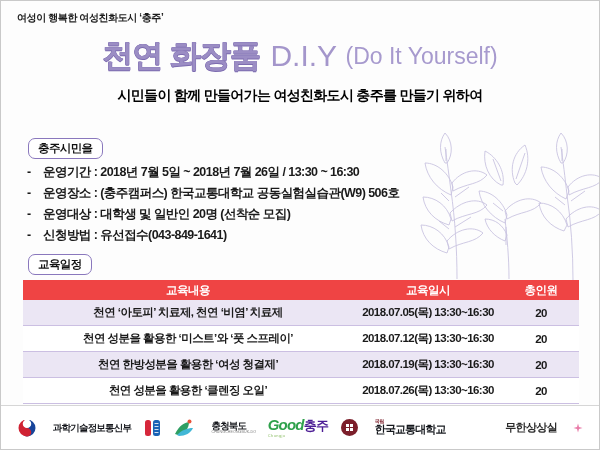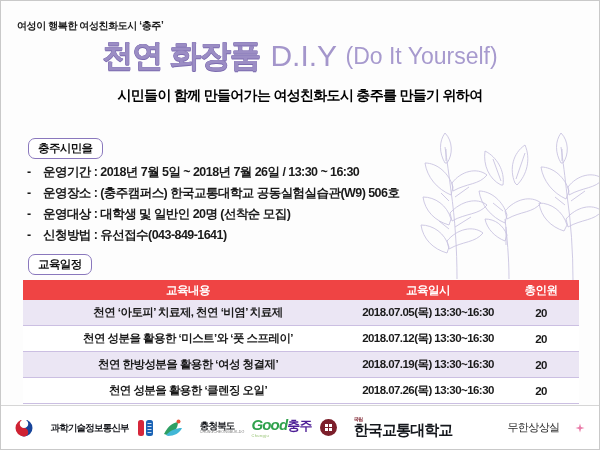--- a/index.html
+++ b/index.html
@@ -28,21 +28,21 @@
     height: 160px;
     opacity: .55;
     pointer-events: none;
     z-index: 0;
   }
 
   
   .eyebrow {
     position: absolute;
     left: 16px;
-    top: 18px;
+    top: 10px;
     font-size: 10px;
     font-weight: 700;
     letter-spacing: -0.4px;
     color: #1c1c1c;
     z-index: 3;
   }
 
   
   .title-wrap {
     position: absolute;
@@ -233,25 +233,25 @@
     font-size: 13px;
     font-weight: 700;
     color: #4c1d95;
     letter-spacing: -0.8px;
   }
   .good-sub {
     font-size: 4px;
     color: #8fbf6a;
     letter-spacing: .4px;
   }
-  .kncu-name { font-size: 15px; font-weight: 700; color: #14171c; letter-spacing: -0.9px; }
+  .kncu-name { font-size: 11px; font-weight: 700; color: #14171c; letter-spacing: -0.9px; }
   .kncu-pre  { font-size: 5px;   font-weight: 700; color: #7c1f2b; letter-spacing: -0.4px; }
   .muhan {
     font-size: 11px;
-    font-weight: 400;
+    font-weight: 700;
     color: #2b2b2b;
     letter-spacing: -0.6px;
     margin-left: 48px;
   }
 </style>
 </head>
 <body>
 
 <div id="poster">
 

